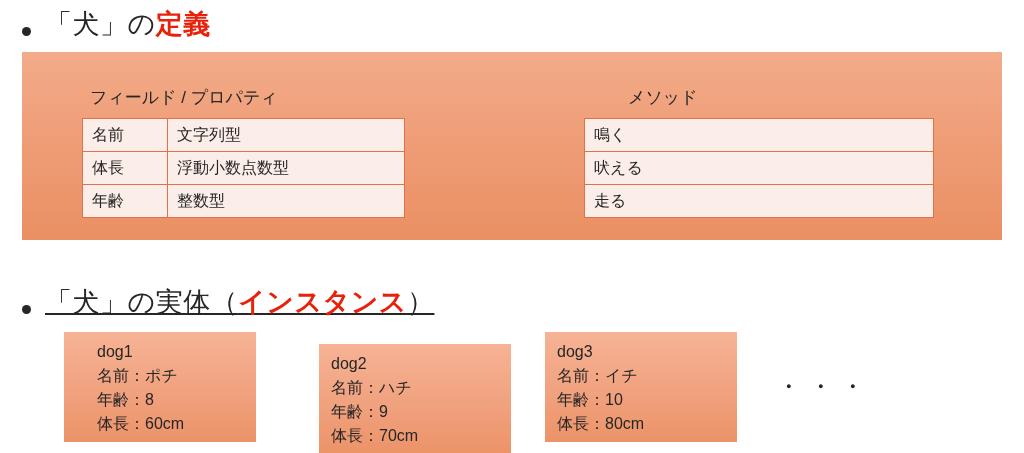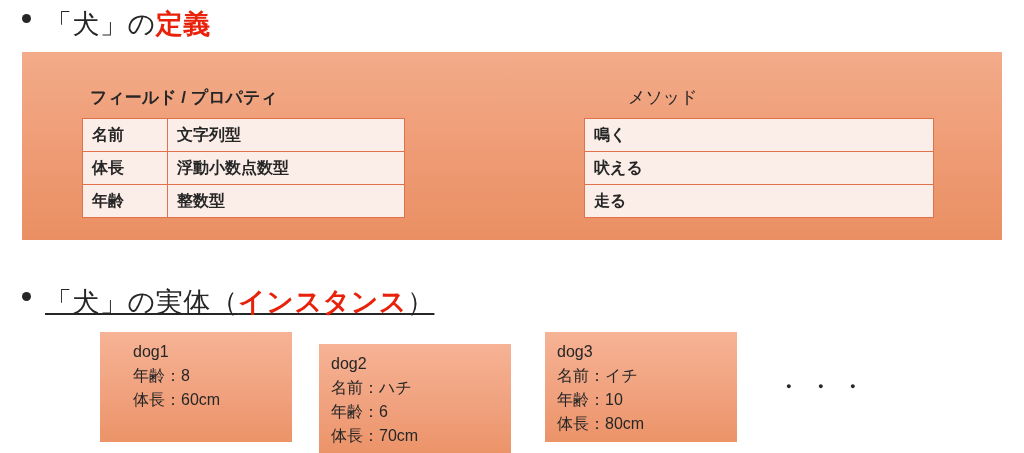--- a/index.html
+++ b/index.html
@@ -12,21 +12,21 @@
     height: 453px;
     font-family: "Liberation Sans", sans-serif;
     color: #262626;
     position: relative;
     overflow: hidden;
   }
 
   
   .bullet-line {
     display: flex;
-    align-items: center;
+    align-items: flex-end;
     position: absolute;
   }
   .bullet-dot {
     width: 9px;
     height: 9px;
     border-radius: 50%;
     background: #262626;
     margin-right: 14px;
     flex: 0 0 auto;
     position: relative;
@@ -54,27 +54,26 @@
     height: 188px;
     background: linear-gradient(180deg, #f3ab89 0%, #ee9b74 55%, #ea8f63 100%);
   }
 
   .col-title {
     position: absolute;
     font-size: 17px;
     color: #262626;
     white-space: nowrap;
   }
-  #fields-title { left: 68px; top: 34px; font-weight: bold; }
+  #fields-title { left: 68px; top: 34px; }
   #methods-title { left: 570px; top: 34px; margin-left: 36px; }
 
   .tbl {
     position: absolute;
     border-collapse: collapse;
-    font-weight: bold;
   }
   .tbl td {
     border: 1px solid #e0714a;
     background: #fbeee8;
     font-size: 16px;
     color: #262626;
     padding: 4px 9px;
     height: 24px;
     vertical-align: middle;
     white-space: nowrap;
@@ -95,21 +94,21 @@
     background: linear-gradient(180deg, #f6b395 0%, #f0a07c 60%, #ec9368 100%);
     padding: 8px 10px 0 12px;
     box-sizing: border-box;
   }
   .instance-line {
     font-size: 16px;
     color: #262626;
     line-height: 24px;
     white-space: nowrap;
   }
-  #inst-0 { left: 100px; padding-left: 33px; }
+  #inst-0 { left: 64px; padding-left: 33px; }
   #inst-1 { left: 319px; margin-top: 12px; }
   #inst-2 { left: 545px; }
 
   #ellipsis {
     position: absolute;
     left: 776px;
     top: 370px;
     font-size: 25px;
     letter-spacing: 7px;
     color: #262626;
@@ -164,28 +163,29 @@
 
 <div class="bullet-line" id="heading2">
   <span class="bullet-dot"></span>
   <span class="heading-text">
     <span>「犬」の実体（</span><span class="accent">インスタンス</span><span>）</span>
   </span>
 </div>
 
 <div class="instance-box" id="inst-0">
   <div class="instance-line">dog1</div>
+  <div class="instance-line">名前：ポチ</div>
   <div class="instance-line">年齢：8</div>
   <div class="instance-line">体長：60cm</div>
 </div>
 
 <div class="instance-box" id="inst-1">
   <div class="instance-line">dog2</div>
   <div class="instance-line">名前：ハチ</div>
-  <div class="instance-line">年齢：6</div>
+  <div class="instance-line">年齢：9</div>
   <div class="instance-line">体長：70cm</div>
 </div>
 
 <div class="instance-box" id="inst-2">
   <div class="instance-line">dog3</div>
   <div class="instance-line">名前：イチ</div>
   <div class="instance-line">年齢：10</div>
   <div class="instance-line">体長：80cm</div>
 </div>
 

